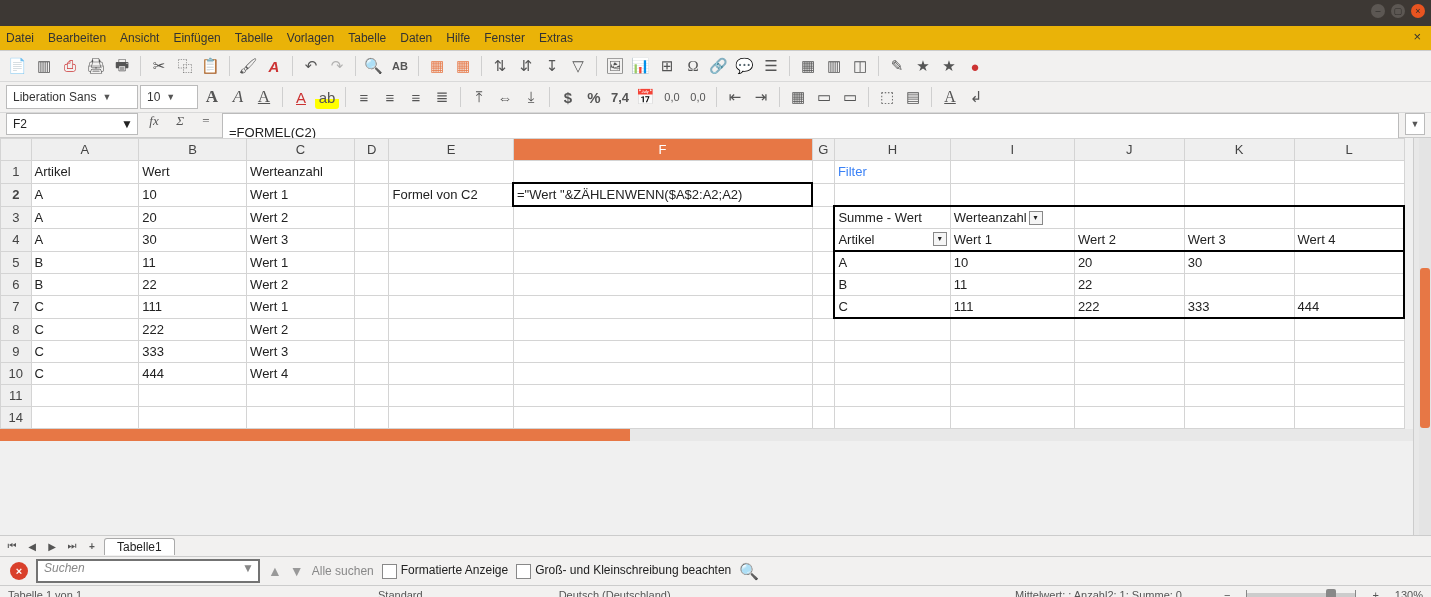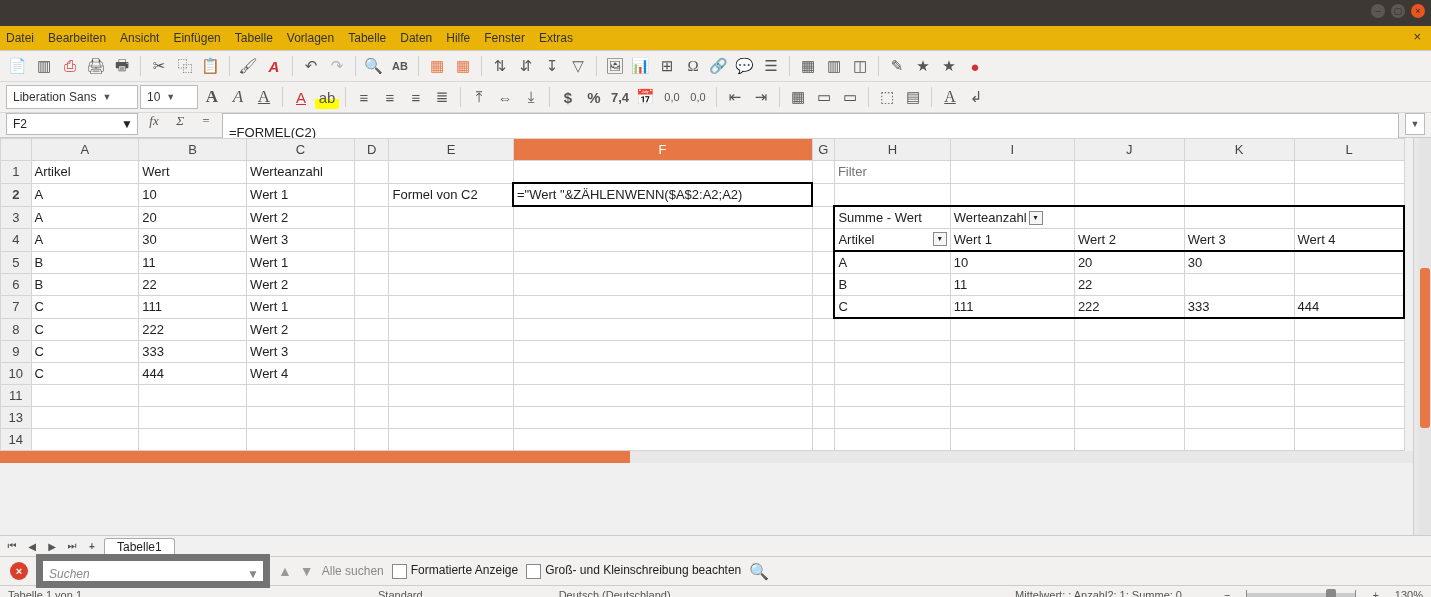--- a/index.html
+++ b/index.html
@@ -172,21 +172,21 @@
   table.grid th.col-G { width:22px; }
   table.grid th.col-H { width:114px; }
   table.grid th.col-I { width:122px; }
   table.grid th.col-J { width:108px; }
   table.grid th.col-K { width:108px; }
   table.grid th.col-L { width:108px; }
   table.grid td.rowhdr {
     background:#efefef; text-align:center; color:#444;
   }
   td.num { text-align: right; }
-  td.gray { color:#737373; }
+  td.gray { color:#3b82f6; }
   
   td.rowhdr.hlrow { background:#e77745; color:#fff; font-weight:bold; }
   th.colhdr.hlcol { background:#e77745; color:#fff; }
   
   .bold { font-weight: normal; }
   
   td.yellow {
     background: #ffff00;
     border: 2px solid #000 !important;
   }
@@ -257,22 +257,22 @@
     padding:0 10px;
   }
   .findbar .close-find {
     width:18px;height:18px;border-radius:50%;
     background:#d9402b;color:#fff;
     display:flex;align-items:center;justify-content:center;
     font-size:11px;font-weight:bold;
   }
   .find-input {
     width:210px;height:20px;
-    border:7px solid #737373;background:#fff;
-    display:flex;align-items:flex-end;justify-content:space-between;
+    border:2px solid #737373;background:#fff;
+    display:flex;align-items:flex-start;justify-content:space-between;
     padding:0 4px 0 6px;color:#888;font-style:italic;
   }
   .find-nav { color:#999; font-size:14px; }
   .checkbox {
     width:13px;height:13px;border:1px solid #888;background:#fff;display:inline-block;vertical-align:middle;margin-right:4px;
   }
   
   .statusbar {
     height:18px;
     background:#f2f1f0;
@@ -651,35 +651,20 @@
             <td></td>
             <td></td>
             <td class="dashed-left"></td>
             <td></td>
             <td></td>
             <td></td>
             <td></td>
             <td></td>
           </tr>
       <tr>
-            <td class="rowhdr">13</td>
-            <td></td>
-            <td></td>
-            <td></td>
-            <td></td>
-            <td></td>
-            <td></td>
-            <td class="dashed-left"></td>
-            <td></td>
-            <td></td>
-            <td></td>
-            <td></td>
-            <td></td>
-          </tr>
-      <tr>
             <td class="rowhdr">14</td>
             <td></td>
             <td></td>
             <td></td>
             <td></td>
             <td></td>
             <td></td>
             <td class="dashed-left"></td>
             <td></td>
             <td></td>

